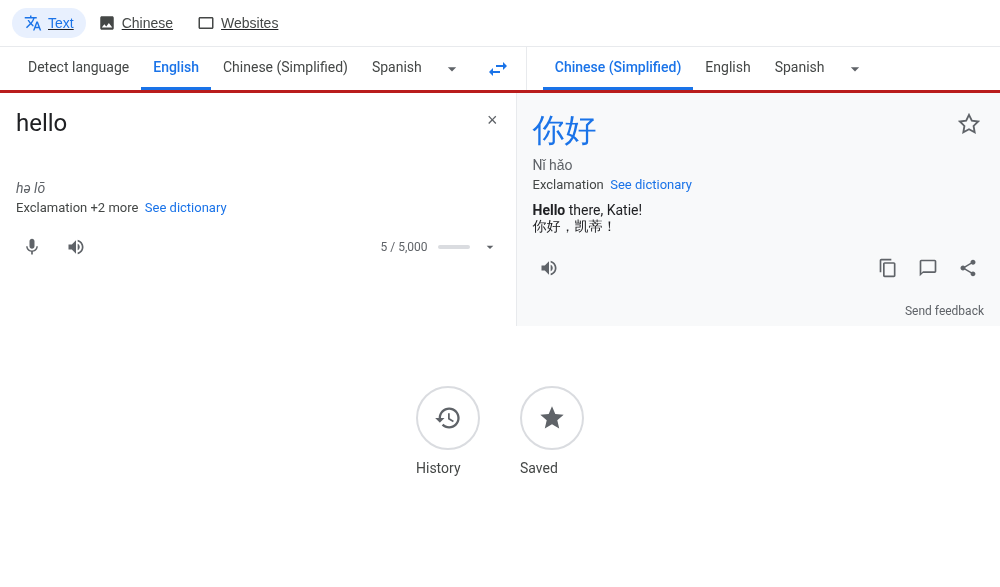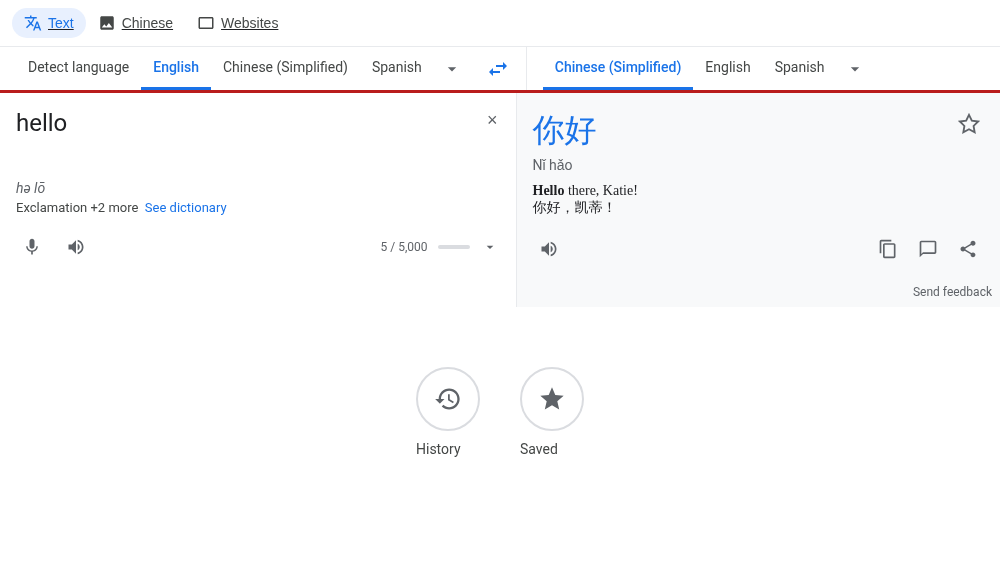--- a/index.html
+++ b/index.html
@@ -201,21 +201,20 @@
     }
     .result-meta {
       font-size: 13px;
       color: #444746;
       margin-top: 4px;
     }
     .result-example {
       margin-top: 10px;
       font-size: 14px;
       color: #202124;
-      font-family: Liberation Serif, serif;
     }
     .result-example-bold {
       font-weight: 700;
     }
     .result-example-zh {
       font-size: 14px;
       color: #202124;
     }
     .result-footer {
       display: flex;
@@ -235,21 +234,21 @@
       color: #5f6368;
       font-size: 18px;
       padding: 6px;
       border-radius: 50%;
       display: flex;
       align-items: center;
       justify-content: center;
     }
     .send-feedback {
       text-align: right;
-      padding: 4px 8px 8px;
+      padding: 4px 16px 8px;
       font-size: 12px;
       color: #5f6368;
       cursor: pointer;
     }
 
     
     .bottom-section {
       display: flex;
       justify-content: center;
       gap: 40px;
@@ -387,20 +386,24 @@
     <div class="result-panel">
       <div class="result-header">
         <div class="result-main-text">你好</div>
         <button class="star-btn">
           <svg width="22" height="22" viewBox="0 0 24 24" fill="none" stroke="#5f6368" stroke-width="2">
               <path d="M12 2l3.09 6.26L22 9.27l-5 4.87 1.18 6.88L12 17.77l-6.18 3.25L7 14.14 2 9.27l6.91-1.01L12 2z"></path>
             </svg>
         </button>
       </div>
       <div class="result-pronunciation">Nǐ hǎo</div>
+      <div class="result-meta">
+        <span>Exclamation</span>
+        &nbsp;<a href="#" class="see-dict-link">See dictionary</a>
+      </div>
       <div class="result-example">
         <span class="result-example-bold">Hello</span><span> there, Katie!</span>
       </div>
       <div class="result-example-zh">你好，凯蒂！</div>
       <div class="result-footer">
         <button class="icon-btn">
           <svg width="20" height="20" viewBox="0 0 24 24" fill="#5f6368">
               <path d="M3 9v6h4l5 5V4L7 9H3zm13.5 3c0-1.77-1.02-3.29-2.5-4.03v8.05c1.48-.73 2.5-2.25 2.5-4.02zM14 3.23v2.06c2.89.86 5 3.54 5 6.71s-2.11 5.85-5 6.71v2.06c4.01-.91 7-4.49 7-8.77s-2.99-7.86-7-8.77z"></path>
             </svg>
         </button>

